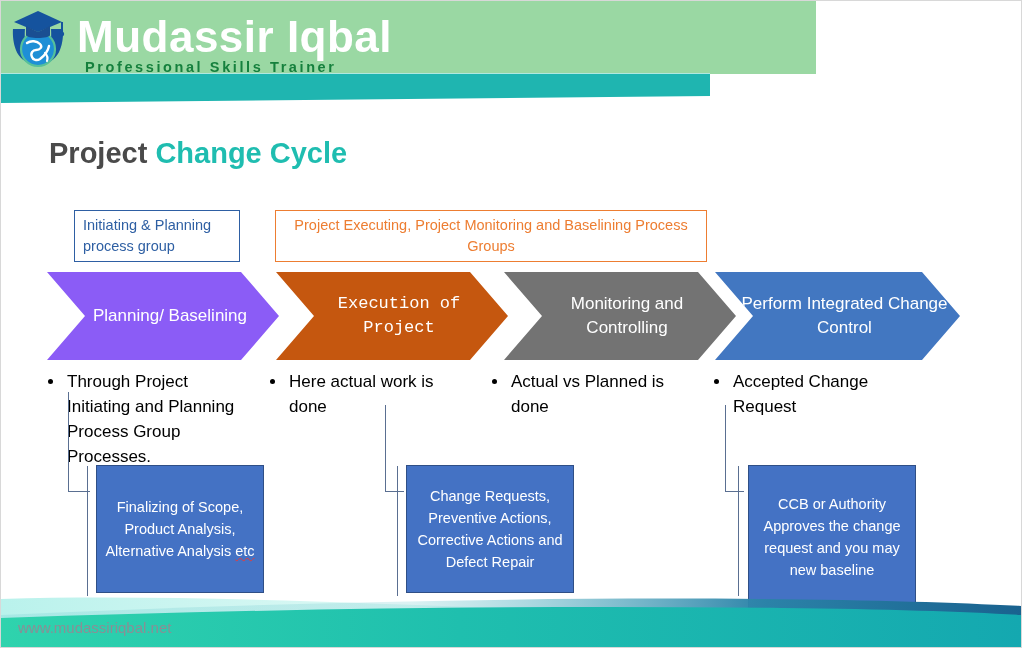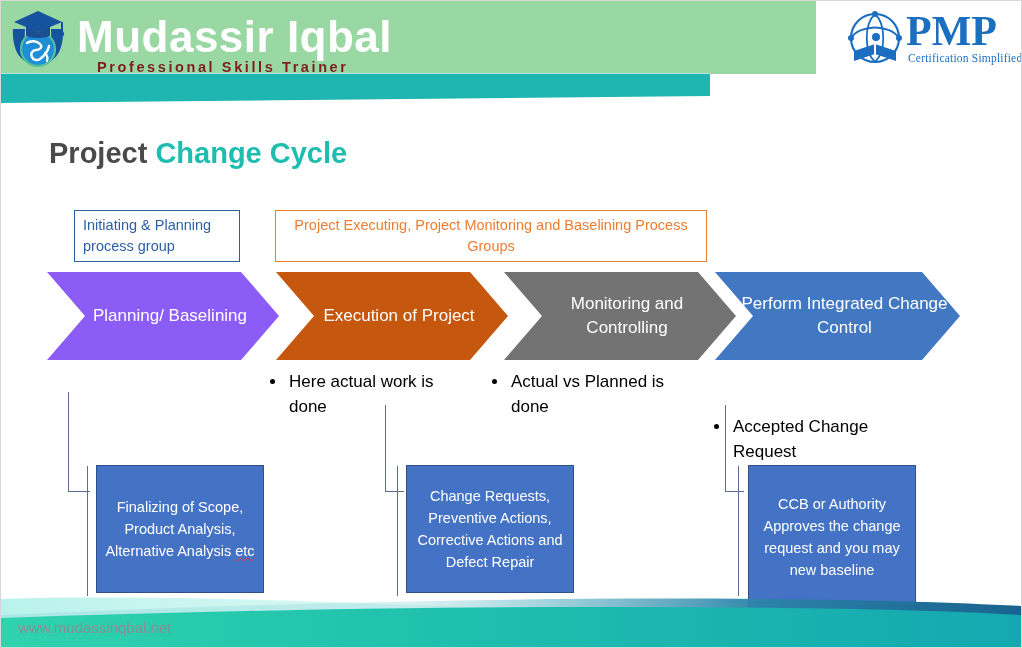--- a/index.html
+++ b/index.html
@@ -34,22 +34,22 @@
 
   .logo-mark{
     position:absolute;left:6px;top:6px;width:62px;height:64px;
   }
   .brand-name{
     position:absolute;left:76px;top:10px;
     font-size:44px;font-weight:bold;color:#ffffff;
     letter-spacing:.5px;line-height:52px;white-space:nowrap;
   }
   .brand-sub{
-    position:absolute;left:96px;top:58px;
-    font-size:14.5px;font-weight:bold;color:#7f1d1d;
+    position:absolute;left:84px;top:58px;
+    font-size:14.5px;font-weight:bold;color:#15803d;
     letter-spacing:2.6px;white-space:nowrap;
   }
 
   
   .pmp-wrap{position:absolute;left:845px;top:10px;width:168px;height:60px;}
   .pmp-text{
     position:absolute;left:60px;top:-2px;
     font-family:"Liberation Serif", serif;
     font-size:42px;font-weight:bold;color:#1c6fc0;letter-spacing:0px;
     line-height:44px;white-space:nowrap;
@@ -89,35 +89,35 @@
   
   .chev{
     position:absolute;top:271px;height:88px;
     display:flex;align-items:center;justify-content:center;
     color:#ffffff;font-size:17px;line-height:24px;text-align:center;
     clip-path:polygon(0 0, calc(100% - 38px) 0, 100% 50%, calc(100% - 38px) 100%, 0 100%, 38px 50%);
     box-sizing:border-box;
   }
   .chev span{display:block;padding-left:26px;padding-right:12px;}
   .chev-1{left:46px;width:232px;background:#8b5cf6;}
-  .chev-2{left:275px;width:232px;background:#c5570f;}
+  .chev-2{left:275px;width:232px;background:#c5570f;font-family:Liberation Mono, monospace;}
   .chev-3{left:503px;width:232px;background:#737373;}
   .chev-4{left:714px;width:245px;background:#4277c1;}
 
   
   .bullets{
     position:absolute;top:368px;
     font-size:17px;line-height:25px;color:#000000;
   }
   .bullets ul{margin:0;padding:0 0 0 18px;list-style:disc;}
   .bullets li{padding-left:2px;}
   .b1{left:46px;width:200px;}
   .b2{left:268px;width:200px;}
   .b3{left:490px;width:200px;}
-  .b4{left:712px;width:200px;margin-top:45px;}
+  .b4{left:712px;width:200px;}
 
   
   .conn{position:absolute;background:#5a6f91;}
   .conn-v{width:1.3px;}
   .conn-h{height:1.3px;}
 
   
   .dbox{
     position:absolute;box-sizing:border-box;
     background:#4472c4;border:1px solid #2f4f86;
@@ -163,36 +163,20 @@
       <path d="M38 46 C40 48 41 51 40 54" fill="none" stroke="#ffffff" stroke-width="2.2" stroke-linecap="round"></path>
       <path d="M31 4 L55 15 L31 25 L7 15 Z" fill="#15539e"></path>
       <path d="M19 19 L19 28 C19 32 43 32 43 28 L43 19 L31 25 Z" fill="#1a4f92"></path>
       <path d="M55 15 L55 26" stroke="#15539e" stroke-width="2"></path>
       <circle cx="55" cy="27" r="2.2" fill="#15539e"></circle>
     </svg>
   </div>
   <div class="brand-name">Mudassir Iqbal</div>
   <div class="brand-sub">Professional Skills Trainer</div>
 
-  <div class="pmp-wrap">
-    <svg width="58" height="58" viewBox="0 0 58 58">
-      <circle cx="29" cy="27" r="24" fill="none" stroke="#1c6fc0" stroke-width="2.2"></circle>
-      <path d="M5 27 C14 13 44 13 53 27" fill="none" stroke="#1c6fc0" stroke-width="1.8"></path>
-      <path d="M29 3 C18 13 18 41 29 51" fill="none" stroke="#1c6fc0" stroke-width="1.8"></path>
-      <path d="M29 3 C40 13 40 41 29 51" fill="none" stroke="#1c6fc0" stroke-width="1.8"></path>
-      <circle cx="29" cy="3" r="3" fill="#1c6fc0"></circle>
-      <circle cx="5" cy="27" r="3" fill="#1c6fc0"></circle>
-      <circle cx="53" cy="27" r="3" fill="#1c6fc0"></circle>
-      <circle cx="30" cy="26" r="4" fill="#1c6fc0"></circle>
-      <path d="M8 40 L29 33 L50 40 L50 50 L29 43 L8 50 Z" fill="#1c6fc0"></path>
-      <path d="M29 33 L29 43" stroke="#ffffff" stroke-width="2"></path>
-    </svg>
-    <div class="pmp-text">PMP</div>
-    <div class="pmp-sub">Certification Simplified</div>
-  </div>
 
   <div class="title">
     <span class="t1">Project </span><span class="t2">Change Cycle</span>
   </div>
 
   <div class="callout callout-blue">
     <span>Initiating &amp; Planning process group</span>
   </div>
   <div class="callout callout-orange">
     <span>Project Executing, Project Monitoring and Baselining Process Groups</span>
@@ -204,20 +188,25 @@
   <div class="chev chev-2">
     <span>Execution of Project</span>
   </div>
   <div class="chev chev-3">
     <span>Monitoring and Controlling</span>
   </div>
   <div class="chev chev-4">
     <span>Perform Integrated Change Control</span>
   </div>
 
+  <div class="bullets b1">
+    <ul>
+        <li>Through Project Initiating and Planning Process Group Processes.</li>
+      </ul>
+  </div>
   <div class="bullets b2">
     <ul>
         <li>Here actual work is done</li>
       </ul>
   </div>
   <div class="bullets b3">
     <ul>
         <li>Actual vs Planned is done</li>
       </ul>
   </div>

